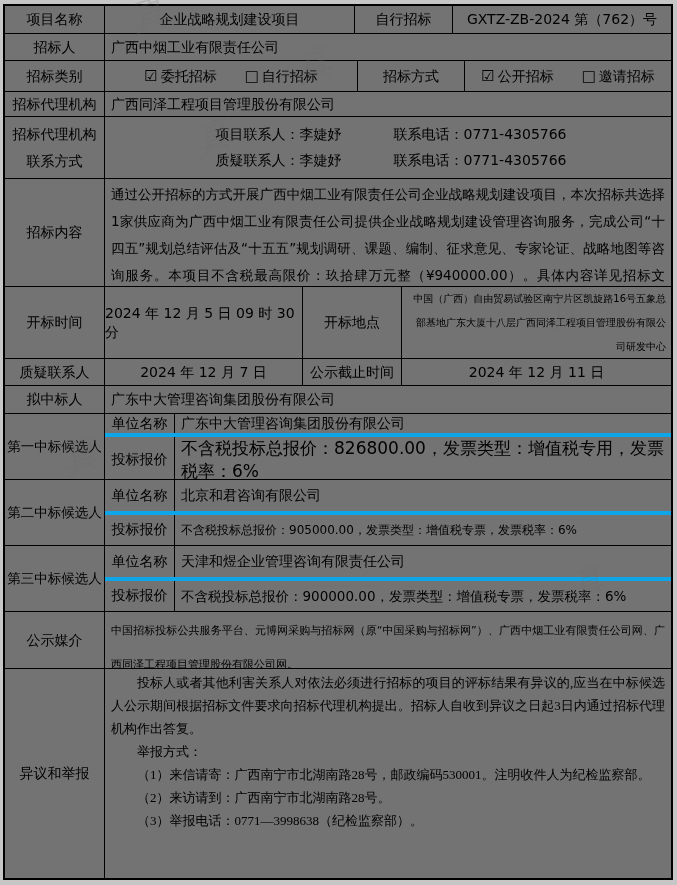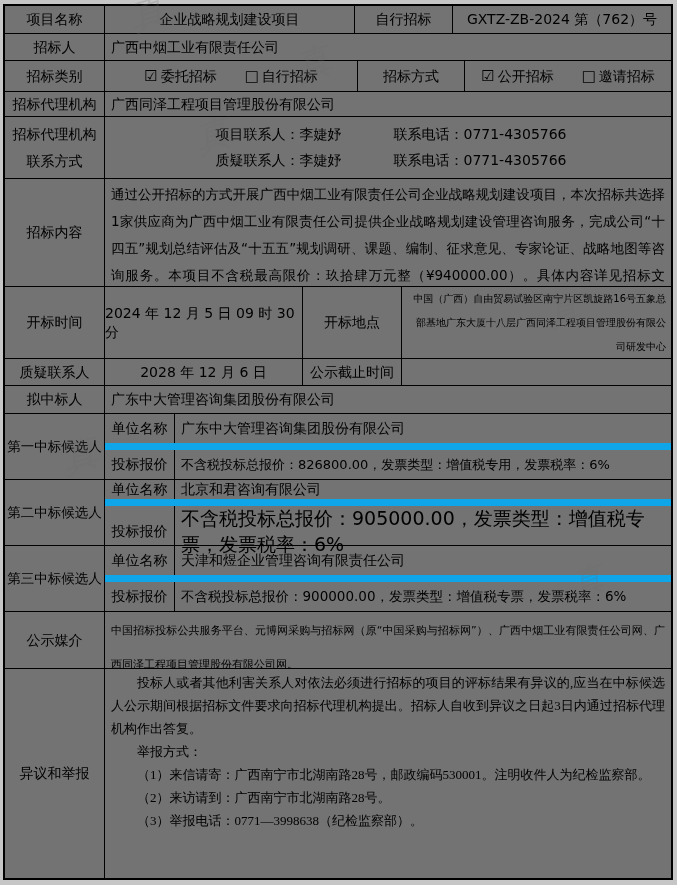--- a/index.html
+++ b/index.html
@@ -45,21 +45,21 @@
   .w269{width:269px;}
   .w70{width:70px;}
   .flex1{flex:1;}
   .dense{font-size:13.5px;text-align:justify;line-height:27px;padding:1px 6px;}
   .media-text{font-size:11px;text-align:justify;line-height:34px;padding:2px 6px;}
   .place{font-size:10px;text-align:right;line-height:24px;padding:0 5px;display:flex;align-items:center;}
   .contact-cell{display:flex;flex-direction:column;justify-content:space-around;padding:4px 0;}
   .contact-line{display:flex;}
   .contact-line .nm{width:178px;padding-left:6px;}
   .subcol{flex:1;display:flex;flex-direction:column;}
-  .subrow{flex:1;display:flex;border-bottom:7px solid #0ea5e9;}
+  .subrow{flex:1;display:flex;border-bottom:4px solid #0ea5e9;}
   .subrow:last-child{border-bottom:none;}
   .cand-lbl{font-size:13.5px;}
   .cb{display:inline-block;margin-right:3px;font-size:15px;}
   .opt{white-space:nowrap;}
   .gap28{display:inline-block;width:28px;}
   .objection{font-size:13px;line-height:23px;padding:3px 6px 0 6px;text-align:justify;}
   .objection p{margin:0;text-indent:2em;font-family:Liberation Serif, serif;}
   .watermark{
     position:absolute;
     font-size:36px;font-style:italic;
@@ -145,53 +145,54 @@
 
     <div class="row" style="height:72px">
       <div class="cell lbl w100">开标时间</div>
       <div class="cell w198">2024 年 12 月 5 日 09 时 30 分</div>
       <div class="cell lbl w99">开标地点</div>
       <div class="cell place w269 end">中国（广西）自由贸易试验区南宁片区凯旋路16号五象总部基地广东大厦十八层广西同泽工程项目管理股份有限公司研发中心</div>
     </div>
 
     <div class="row" style="height:27px">
       <div class="cell lbl w100">质疑联系人</div>
-      <div class="cell w198">2028 年 12 月 6 日</div>
+      <div class="cell w198">2024 年 12 月 7 日</div>
       <div class="cell lbl w99">公示截止时间</div>
+      <div class="cell w269 end">2024 年 12 月 11 日</div>
     </div>
 
     <div class="row" style="height:28px">
       <div class="cell lbl w100">拟中标人</div>
       <div class="cell left flex1 end">广东中大管理咨询集团股份有限公司</div>
     </div>
 
     <div class="row" style="height:66px">
       <div class="cell lbl cand-lbl w100">第一中标候选人</div>
       <div class="subcol">
         <div class="subrow">
           <div class="cell lbl w70">单位名称</div>
           <div class="cell left flex1 end">广东中大管理咨询集团股份有限公司</div>
         </div>
         <div class="subrow">
           <div class="cell lbl w70">投标报价</div>
-          <div class="cell left flex1 end" style="font-size:13px">不含税投标总报价：826800.00，发票类型：增值税专用，发票税率：6%</div>
+          <div class="cell left flex1 end" style="font-size:17px">不含税投标总报价：826800.00，发票类型：增值税专用，发票税率：6%</div>
         </div>
       </div>
     </div>
 
     <div class="row" style="height:66px">
       <div class="cell lbl cand-lbl w100">第二中标候选人</div>
       <div class="subcol">
         <div class="subrow">
           <div class="cell lbl w70">单位名称</div>
           <div class="cell left flex1 end">北京和君咨询有限公司</div>
         </div>
         <div class="subrow">
           <div class="cell lbl w70">投标报价</div>
-          <div class="cell left flex1 end" style="font-size:19px">不含税投标总报价：905000.00，发票类型：增值税专票，发票税率：6%</div>
+          <div class="cell left flex1 end" style="font-size:12px">不含税投标总报价：905000.00，发票类型：增值税专票，发票税率：6%</div>
         </div>
       </div>
     </div>
 
     <div class="row" style="height:66px">
       <div class="cell lbl cand-lbl w100">第三中标候选人</div>
       <div class="subcol">
         <div class="subrow">
           <div class="cell lbl w70">单位名称</div>
           <div class="cell left flex1 end">天津和煜企业管理咨询有限责任公司</div>

